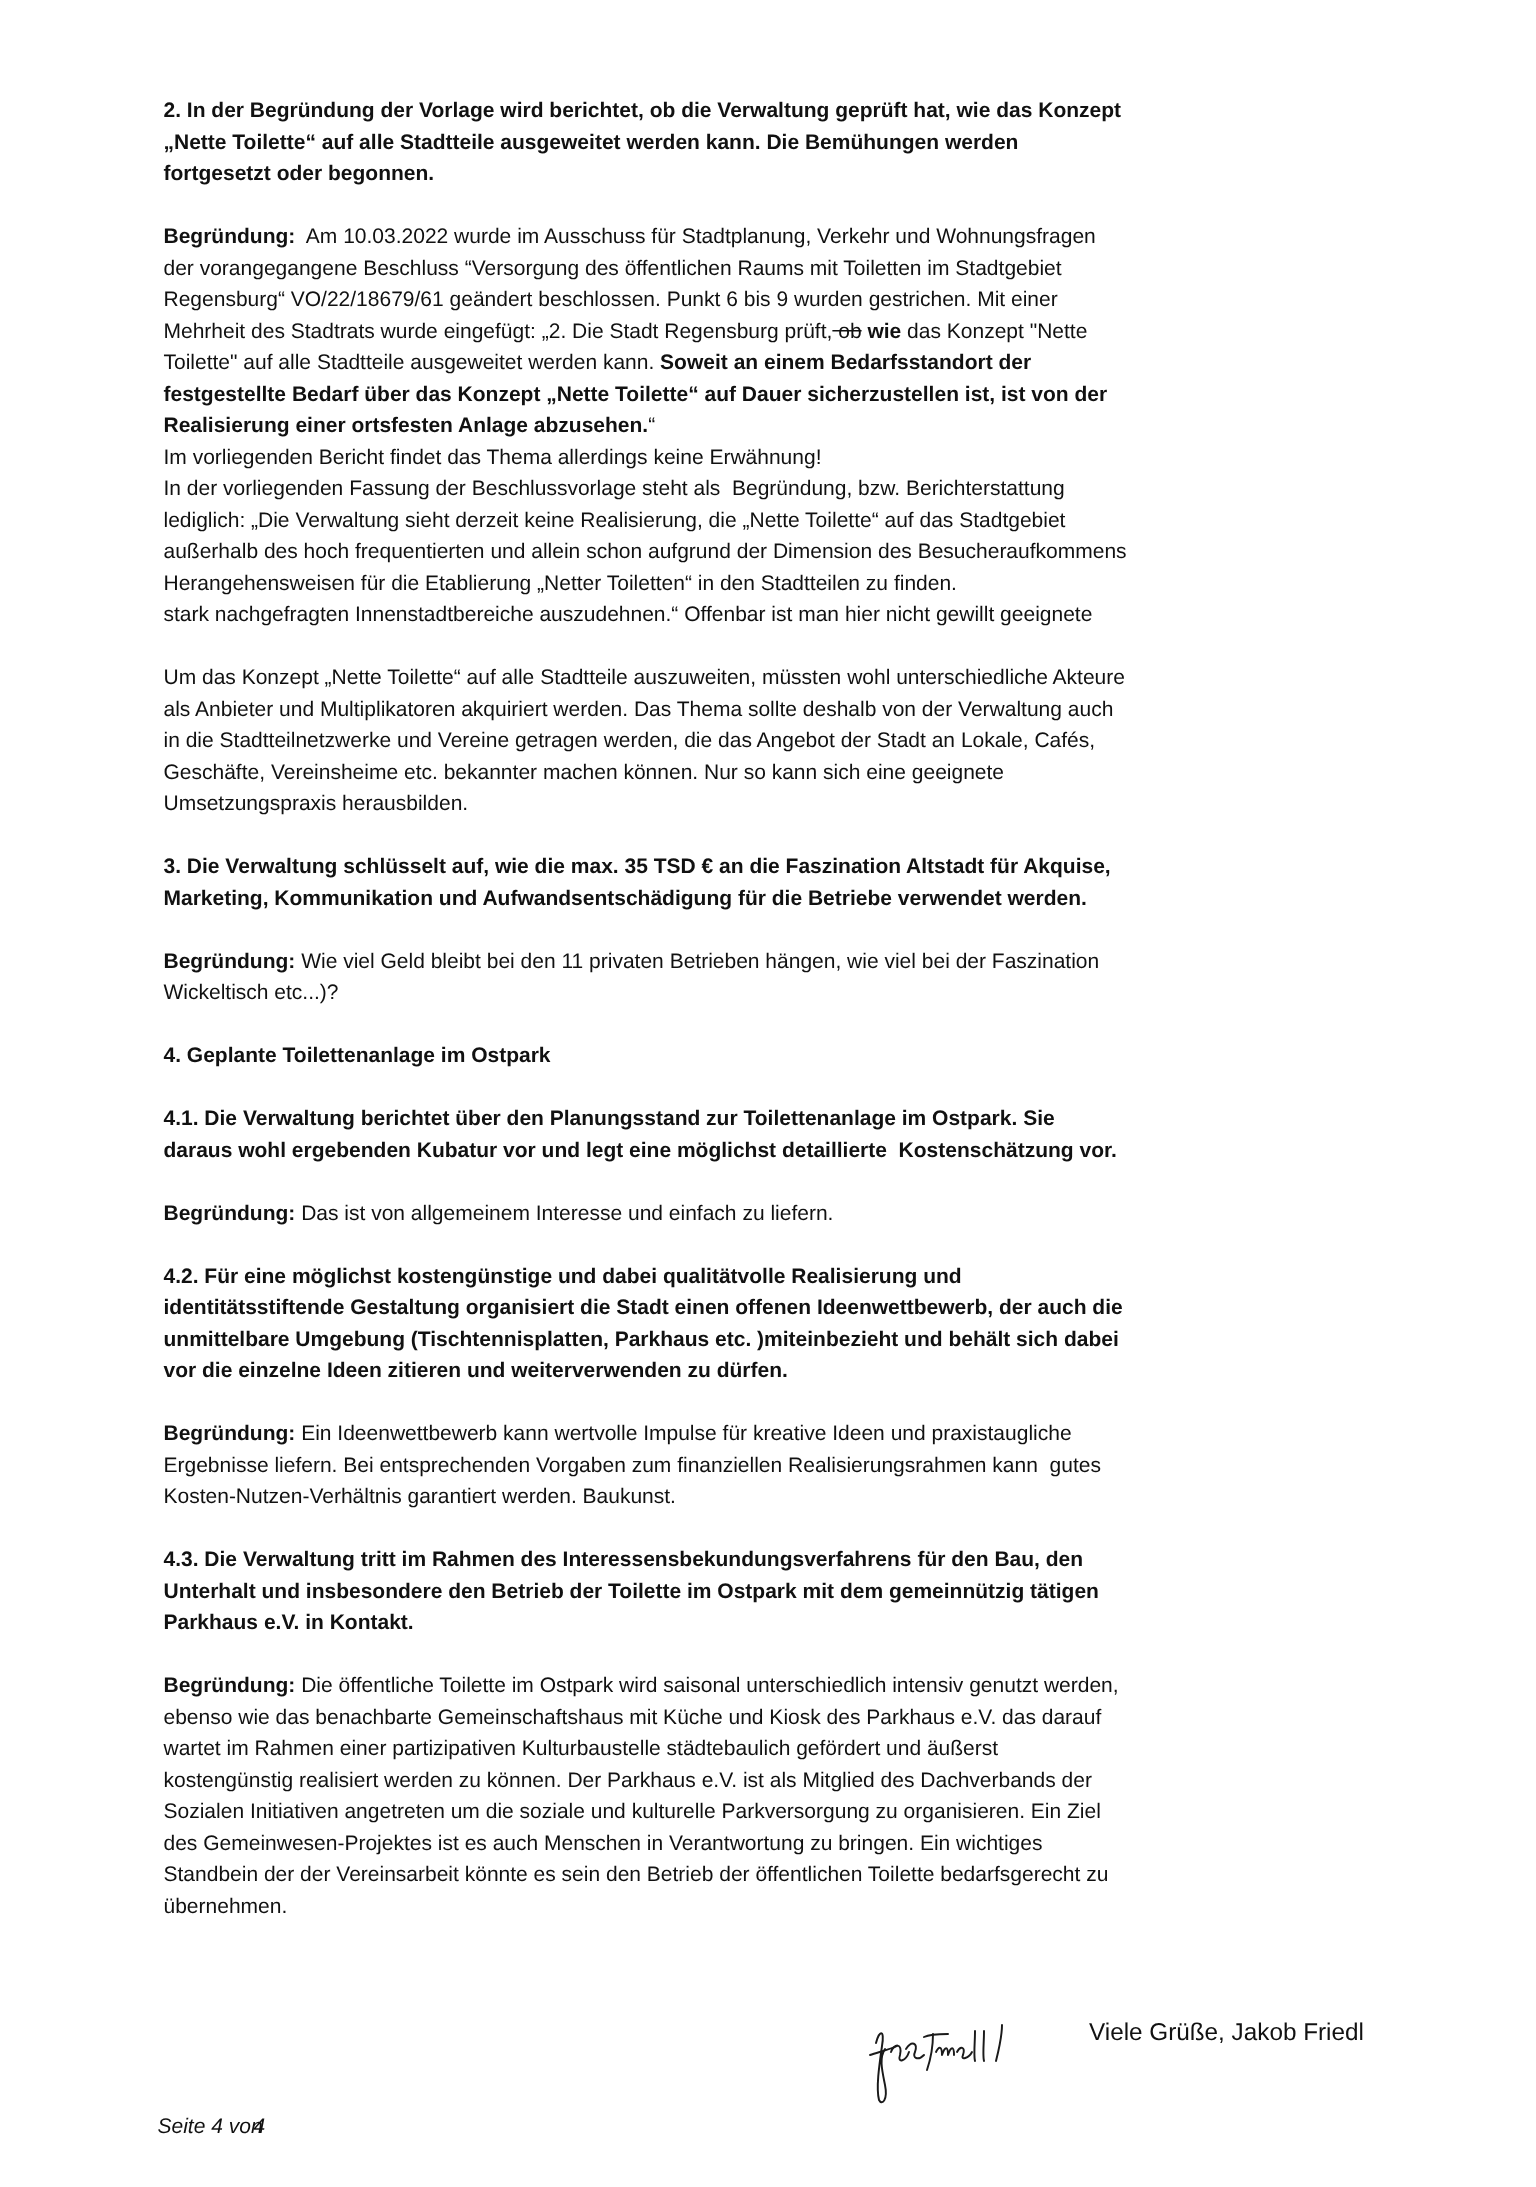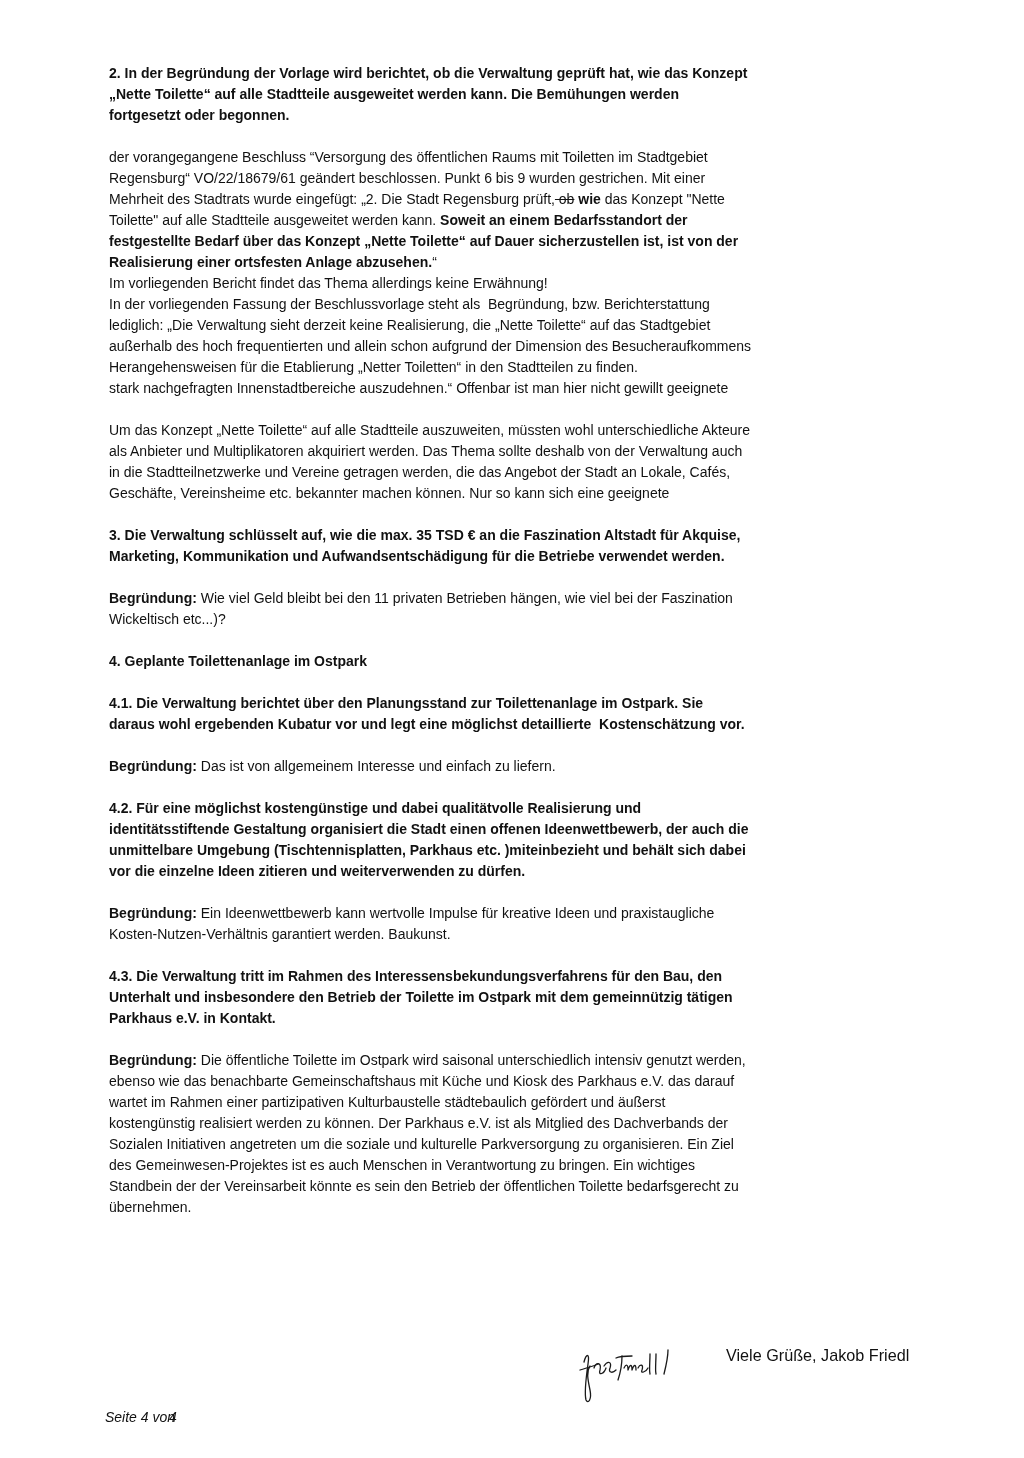--- a/index.html
+++ b/index.html
@@ -56,20 +56,21 @@
 
 <div class="page">
 
   <div class="block b">
     <span class="line">2. In der Begründung der Vorlage wird berichtet, ob die Verwaltung geprüft hat, wie das Konzept</span>
     <span class="line">„Nette Toilette“ auf alle Stadtteile ausgeweitet werden kann. Die Bemühungen werden</span>
     <span class="line">fortgesetzt oder begonnen.</span>
   </div>
 
   <div class="block tight">
+    <span class="line"><span class="b">Begründung:</span><span style="white-space:pre">  Am 10.03.2022 wurde im Ausschuss für Stadtplanung, Verkehr und Wohnungsfragen</span></span>
     <span class="line">der vorangegangene Beschluss “Versorgung des öffentlichen Raums mit Toiletten im Stadtgebiet</span>
     <span class="line">Regensburg“ VO/22/18679/61 geändert beschlossen. Punkt 6 bis 9 wurden gestrichen. Mit einer</span>
     <span class="line"><span>Mehrheit des Stadtrats wurde eingefügt: „2. Die Stadt Regensburg prüft,</span><span class="strike" style="white-space:pre"> ob</span><span class="b" style="white-space:pre"> wie</span><span style="white-space:pre"> das Konzept "Nette</span></span>
     <span class="line"><span style="white-space:pre">Toilette" auf alle Stadtteile ausgeweitet werden kann. </span><span class="b">Soweit an einem Bedarfsstandort der</span></span>
     <span class="line b">festgestellte Bedarf über das Konzept „Nette Toilette“ auf Dauer sicherzustellen ist, ist von der</span>
     <span class="line"><span class="b">Realisierung einer ortsfesten Anlage abzusehen.</span><span>“</span></span>
   </div>
 
   <div class="block">
     <span class="line">Im vorliegenden Bericht findet das Thema allerdings keine Erwähnung!</span>
@@ -78,20 +79,21 @@
     <span class="line">außerhalb des hoch frequentierten und allein schon aufgrund der Dimension des Besucheraufkommens</span>
     <span class="line">Herangehensweisen für die Etablierung „Netter Toiletten“ in den Stadtteilen zu finden.</span>
     <span class="line">stark nachgefragten Innenstadtbereiche auszudehnen.“ Offenbar ist man hier nicht gewillt geeignete</span>
   </div>
 
   <div class="block">
     <span class="line">Um das Konzept „Nette Toilette“ auf alle Stadtteile auszuweiten, müssten wohl unterschiedliche Akteure</span>
     <span class="line">als Anbieter und Multiplikatoren akquiriert werden. Das Thema sollte deshalb von der Verwaltung auch</span>
     <span class="line">in die Stadtteilnetzwerke und Vereine getragen werden, die das Angebot der Stadt an Lokale, Cafés,</span>
     <span class="line">Geschäfte, Vereinsheime etc. bekannter machen können. Nur so kann sich eine geeignete</span>
+    <span class="line">Umsetzungspraxis herausbilden.</span>
   </div>
 
   <div class="block b">
     <span class="line">3. Die Verwaltung schlüsselt auf, wie die max. 35 TSD € an die Faszination Altstadt für Akquise,</span>
     <span class="line">Marketing, Kommunikation und Aufwandsentschädigung für die Betriebe verwendet werden.</span>
   </div>
 
   <div class="block">
     <span class="line"><span class="b">Begründung:</span><span style="white-space:pre"> Wie viel Geld bleibt bei den 11 privaten Betrieben hängen, wie viel bei der Faszination</span></span>
     <span class="line">Wickeltisch etc...)?</span>
@@ -112,20 +114,21 @@
 
   <div class="block b">
     <span class="line">4.2. Für eine möglichst kostengünstige und dabei qualitätvolle Realisierung und</span>
     <span class="line">identitätsstiftende Gestaltung organisiert die Stadt einen offenen Ideenwettbewerb, der auch die</span>
     <span class="line">unmittelbare Umgebung (Tischtennisplatten, Parkhaus etc. )miteinbezieht und behält sich dabei</span>
     <span class="line">vor die einzelne Ideen zitieren und weiterverwenden zu dürfen.</span>
   </div>
 
   <div class="block">
     <span class="line"><span class="b">Begründung:</span><span style="white-space:pre"> Ein Ideenwettbewerb kann wertvolle Impulse für kreative Ideen und praxistaugliche</span></span>
+    <span class="line" style="white-space:pre">Ergebnisse liefern. Bei entsprechenden Vorgaben zum finanziellen Realisierungsrahmen kann  gutes</span>
     <span class="line">Kosten-Nutzen-Verhältnis garantiert werden. Baukunst.</span>
   </div>
 
   <div class="block b">
     <span class="line">4.3. Die Verwaltung tritt im Rahmen des Interessensbekundungsverfahrens für den Bau, den</span>
     <span class="line">Unterhalt und insbesondere den Betrieb der Toilette im Ostpark mit dem gemeinnützig tätigen</span>
     <span class="line">Parkhaus e.V. in Kontakt.</span>
   </div>
 
   <div class="block">

